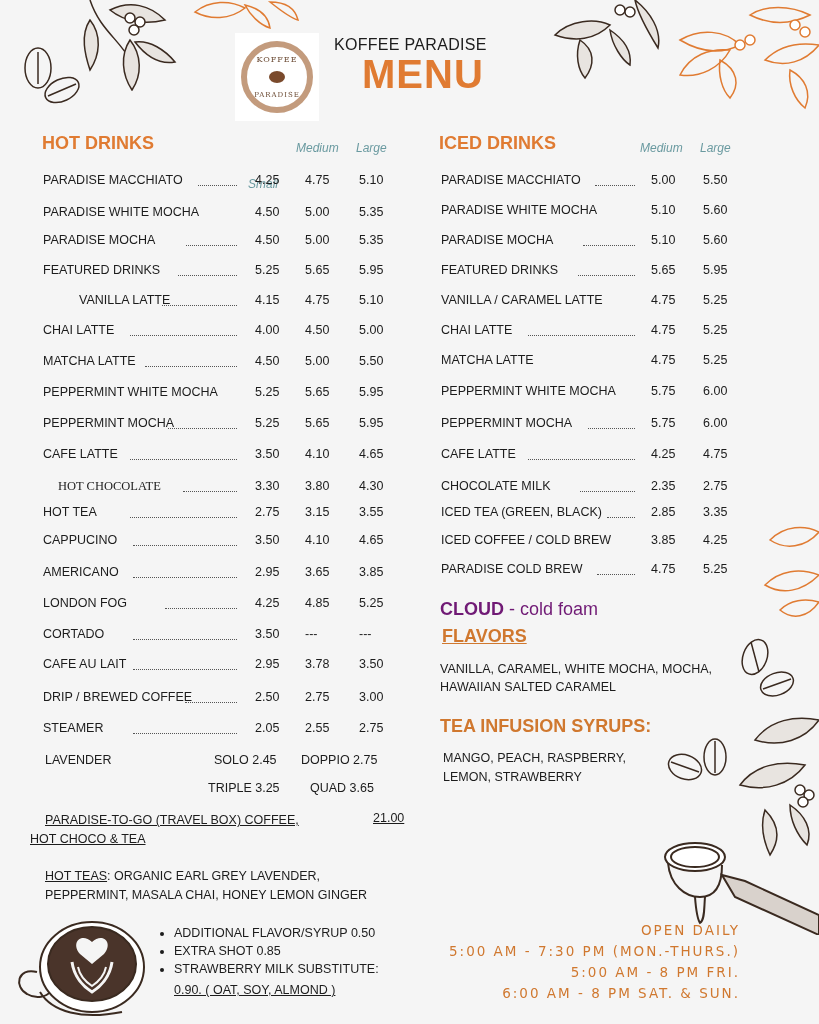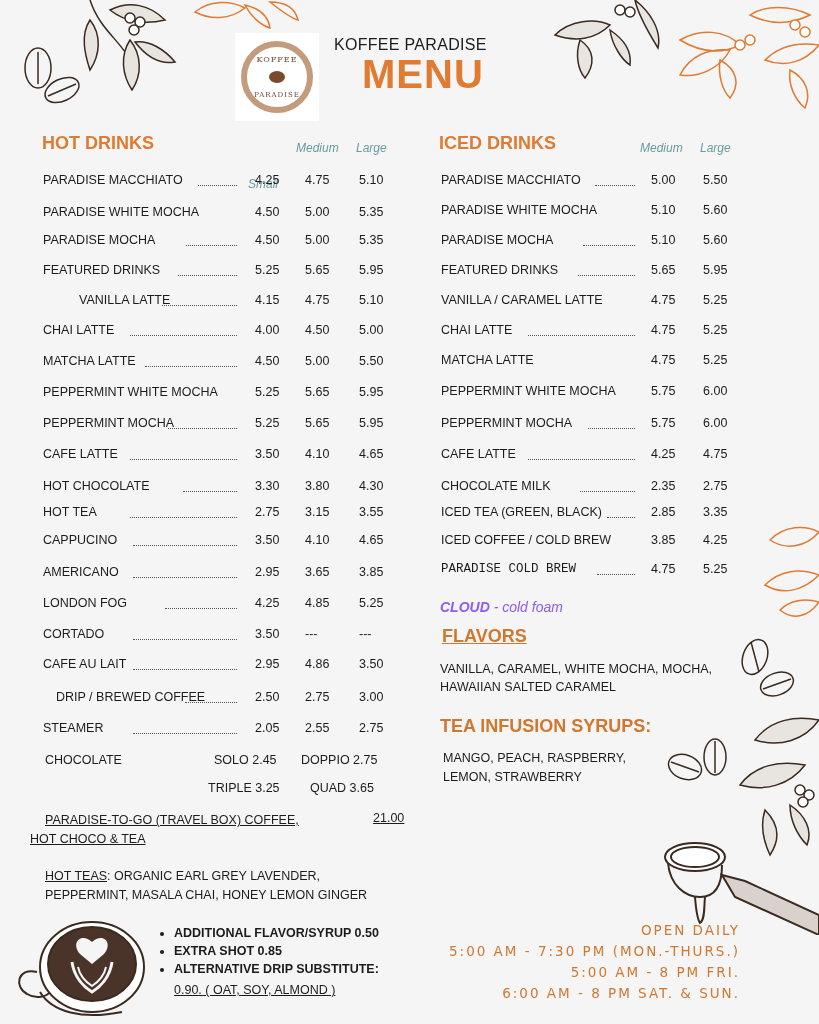--- a/index.html
+++ b/index.html
@@ -195,21 +195,21 @@
     <div class="abs row-name" style="left:43px;top:416px;">PEPPERMINT MOCHA</div>
     <div class="abs dots" style="left:168px;top:428px;width:69px;"></div>
     <div class="abs price" style="left:255px;top:416px;">5.25</div>
     <div class="abs price" style="left:305px;top:416px;">5.65</div>
     <div class="abs price" style="left:359px;top:416px;">5.95</div>
     <div class="abs row-name" style="left:43px;top:447px;">CAFE LATTE</div>
     <div class="abs dots" style="left:130px;top:459px;width:107px;"></div>
     <div class="abs price" style="left:255px;top:447px;">3.50</div>
     <div class="abs price" style="left:305px;top:447px;">4.10</div>
     <div class="abs price" style="left:359px;top:447px;">4.65</div>
-    <div class="abs row-name" style="left:43px;top:479px;">HOT CHOCOLATE</div>
+    <div class="abs row-name" style="left:58px;top:479px;font-family:Liberation Serif, serif;">HOT CHOCOLATE</div>
     <div class="abs dots" style="left:183px;top:491px;width:54px;"></div>
     <div class="abs price" style="left:255px;top:479px;">3.30</div>
     <div class="abs price" style="left:305px;top:479px;">3.80</div>
     <div class="abs price" style="left:359px;top:479px;">4.30</div>
     <div class="abs row-name" style="left:43px;top:505px;">HOT TEA</div>
     <div class="abs dots" style="left:130px;top:517px;width:107px;"></div>
     <div class="abs price" style="left:255px;top:505px;">2.75</div>
     <div class="abs price" style="left:305px;top:505px;">3.15</div>
     <div class="abs price" style="left:359px;top:505px;text-align:right;">3.55</div>
     <div class="abs row-name" style="left:43px;top:533px;">CAPPUCINO</div>
@@ -228,51 +228,51 @@
     <div class="abs price" style="left:305px;top:596px;">4.85</div>
     <div class="abs price" style="left:359px;top:596px;">5.25</div>
     <div class="abs row-name" style="left:43px;top:627px;">CORTADO</div>
     <div class="abs dots" style="left:133px;top:639px;width:104px;"></div>
     <div class="abs price" style="left:255px;top:627px;">3.50</div>
     <div class="abs price" style="left:305px;top:627px;">---</div>
     <div class="abs price" style="left:359px;top:627px;">---</div>
     <div class="abs row-name" style="left:43px;top:657px;">CAFE AU LAIT</div>
     <div class="abs dots" style="left:133px;top:669px;width:104px;"></div>
     <div class="abs price" style="left:255px;top:657px;">2.95</div>
-    <div class="abs price" style="left:305px;top:657px;">4.86</div>
+    <div class="abs price" style="left:305px;top:657px;">3.78</div>
     <div class="abs price" style="left:359px;top:657px;">3.50</div>
-    <div class="abs row-name" style="left:56px;top:690px;">DRIP / BREWED COFFEE</div>
+    <div class="abs row-name" style="left:43px;top:690px;">DRIP / BREWED COFFEE</div>
     <div class="abs dots" style="left:185px;top:702px;width:52px;"></div>
     <div class="abs price" style="left:255px;top:690px;">2.50</div>
     <div class="abs price" style="left:305px;top:690px;">2.75</div>
     <div class="abs price" style="left:359px;top:690px;">3.00</div>
     <div class="abs row-name" style="left:43px;top:721px;">STEAMER</div>
     <div class="abs dots" style="left:133px;top:733px;width:104px;"></div>
     <div class="abs price" style="left:255px;top:721px;">2.05</div>
     <div class="abs price" style="left:305px;top:721px;">2.55</div>
     <div class="abs price" style="left:359px;top:721px;">2.75</div>
   </div>
 
-<div class="abs row-name" style="left:45px;top:753px;">CHOCOLATE</div>
+<div class="abs row-name" style="left:45px;top:753px;">LAVENDER</div>
 <div class="abs price" style="left:214px;top:753px;">SOLO 2.45</div>
 <div class="abs price" style="left:301px;top:753px;">DOPPIO 2.75</div>
 <div class="abs price" style="left:208px;top:781px;">TRIPLE 3.25</div>
 <div class="abs price" style="left:310px;top:781px;">QUAD 3.65</div>
 
 <div class="abs body-txt u" style="left:45px;top:811px;">PARADISE-TO-GO (TRAVEL BOX) COFFEE,</div>
 <div class="abs body-txt u" style="left:30px;top:830px;">HOT CHOCO &amp; TEA</div>
 <div class="abs price" style="left:373px;top:811px;text-decoration:underline;">21.00</div>
 
 <div class="abs body-txt" style="left:45px;top:867px;"><span class="u">HOT TEAS</span><span>: ORGANIC EARL GREY LAVENDER,</span></div>
 <div class="abs body-txt" style="left:45px;top:886px;">PEPPERMINT, MASALA CHAI, HONEY LEMON GINGER</div>
 
-<ul class="abs extras" style="left:156px;top:924px;font-weight:bold;">
+<ul class="abs extras" style="left:156px;top:924px;">
   <li>ADDITIONAL FLAVOR/SYRUP  0.50</li>
   <li>EXTRA SHOT 0.85</li>
-  <li>ALTERNATIVE DRIP SUBSTITUTE:</li>
+  <li>STRAWBERRY MILK SUBSTITUTE:</li>
 </ul>
 <div class="abs body-txt" style="left:174px;top:981px;text-decoration:underline;">0.90.    ( OAT, SOY, ALMOND )</div>
 
 <div class="abs sec-title" style="left:439px;top:133px;">ICED DRINKS</div>
 <div class="abs size-hdr" style="left:640px;top:141px;">Medium</div>
 <div class="abs size-hdr" style="left:700px;top:141px;">Large</div>
 
 <div id="iced-list">
     <div class="abs row-name" style="left:441px;top:173px;">PARADISE MACCHIATO</div>
     <div class="abs dots" style="left:595px;top:185px;width:40px;"></div>
@@ -314,27 +314,27 @@
     <div class="abs dots" style="left:580px;top:491px;width:55px;"></div>
     <div class="abs price" style="left:651px;top:479px;">2.35</div>
     <div class="abs price" style="left:703px;top:479px;">2.75</div>
     <div class="abs row-name" style="left:441px;top:505px;">ICED TEA (GREEN, BLACK)</div>
     <div class="abs dots" style="left:607px;top:517px;width:28px;"></div>
     <div class="abs price" style="left:651px;top:505px;">2.85</div>
     <div class="abs price" style="left:703px;top:505px;">3.35</div>
     <div class="abs row-name" style="left:441px;top:533px;text-align:center;">ICED COFFEE / COLD BREW</div>
     <div class="abs price" style="left:651px;top:533px;">3.85</div>
     <div class="abs price" style="left:703px;top:533px;">4.25</div>
-    <div class="abs row-name" style="left:441px;top:562px;font-family:Liberation Mono, monospace;">PARADISE COLD BREW</div>
+    <div class="abs row-name" style="left:441px;top:562px;">PARADISE COLD BREW</div>
     <div class="abs dots" style="left:597px;top:574px;width:38px;"></div>
     <div class="abs price" style="left:651px;top:562px;">4.75</div>
     <div class="abs price" style="left:703px;top:562px;">5.25</div>
   </div>
 
-<div class="abs" style="left:440px;top:599px;font-family:'Liberation Sans',sans-serif;font-size:14px;color:#8b5cf6;font-style:italic;"><b>CLOUD</b><span> - cold foam</span></div>
+<div class="abs" style="left:440px;top:599px;font-family:'Liberation Sans',sans-serif;font-size:18px;color:#701a75;"><b>CLOUD</b><span> - cold foam</span></div>
 <div class="abs u" style="left:442px;top:626px;font-family:'Liberation Sans',sans-serif;font-size:18px;font-weight:bold;color:#d0782f;">FLAVORS</div>
 <div class="abs body-txt" style="left:440px;top:660px;">VANILLA, CARAMEL, WHITE MOCHA, MOCHA,</div>
 <div class="abs body-txt" style="left:440px;top:678px;">HAWAIIAN SALTED CARAMEL</div>
 
 <div class="abs" style="left:440px;top:716px;font-family:'Liberation Sans',sans-serif;font-size:18px;font-weight:bold;color:#d0782f;">TEA INFUSION SYRUPS:</div>
 <div class="abs body-txt" style="left:443px;top:749px;">MANGO, PEACH, RASPBERRY,</div>
 <div class="abs body-txt" style="left:443px;top:768px;">LEMON, STRAWBERRY</div>
 
 <div class="abs hours" style="left:449px;top:920px;text-align:right;">
   <div>OPEN DAILY</div>

